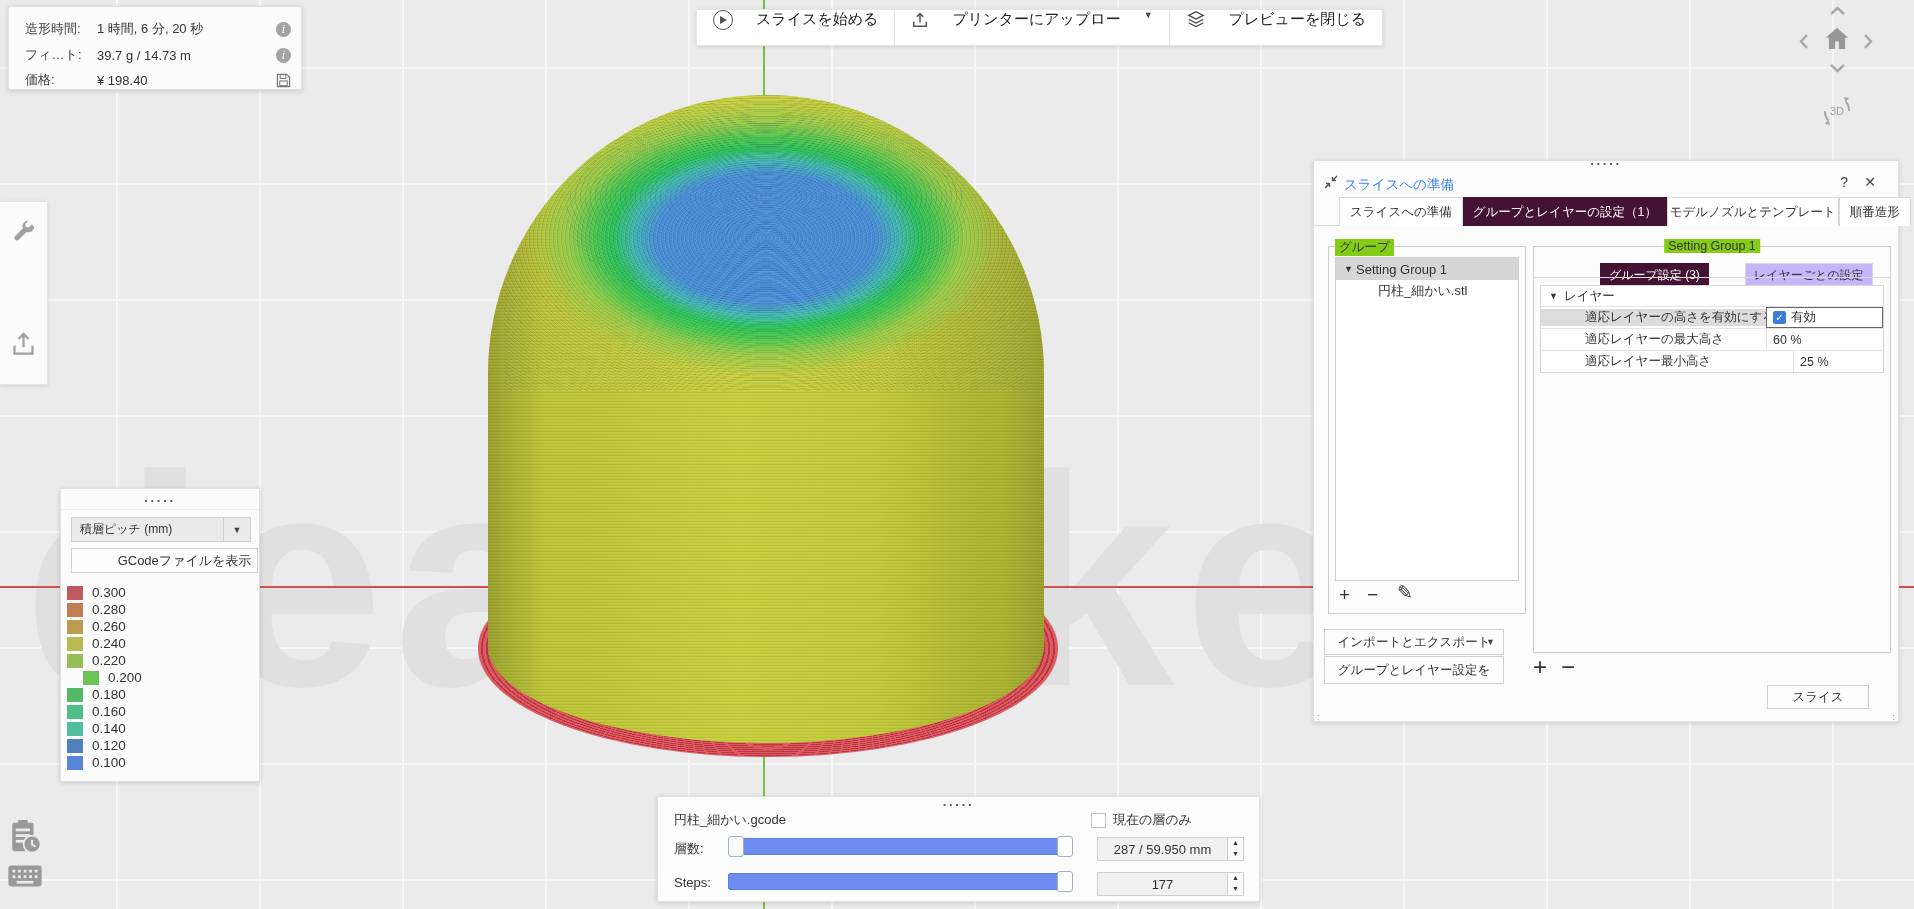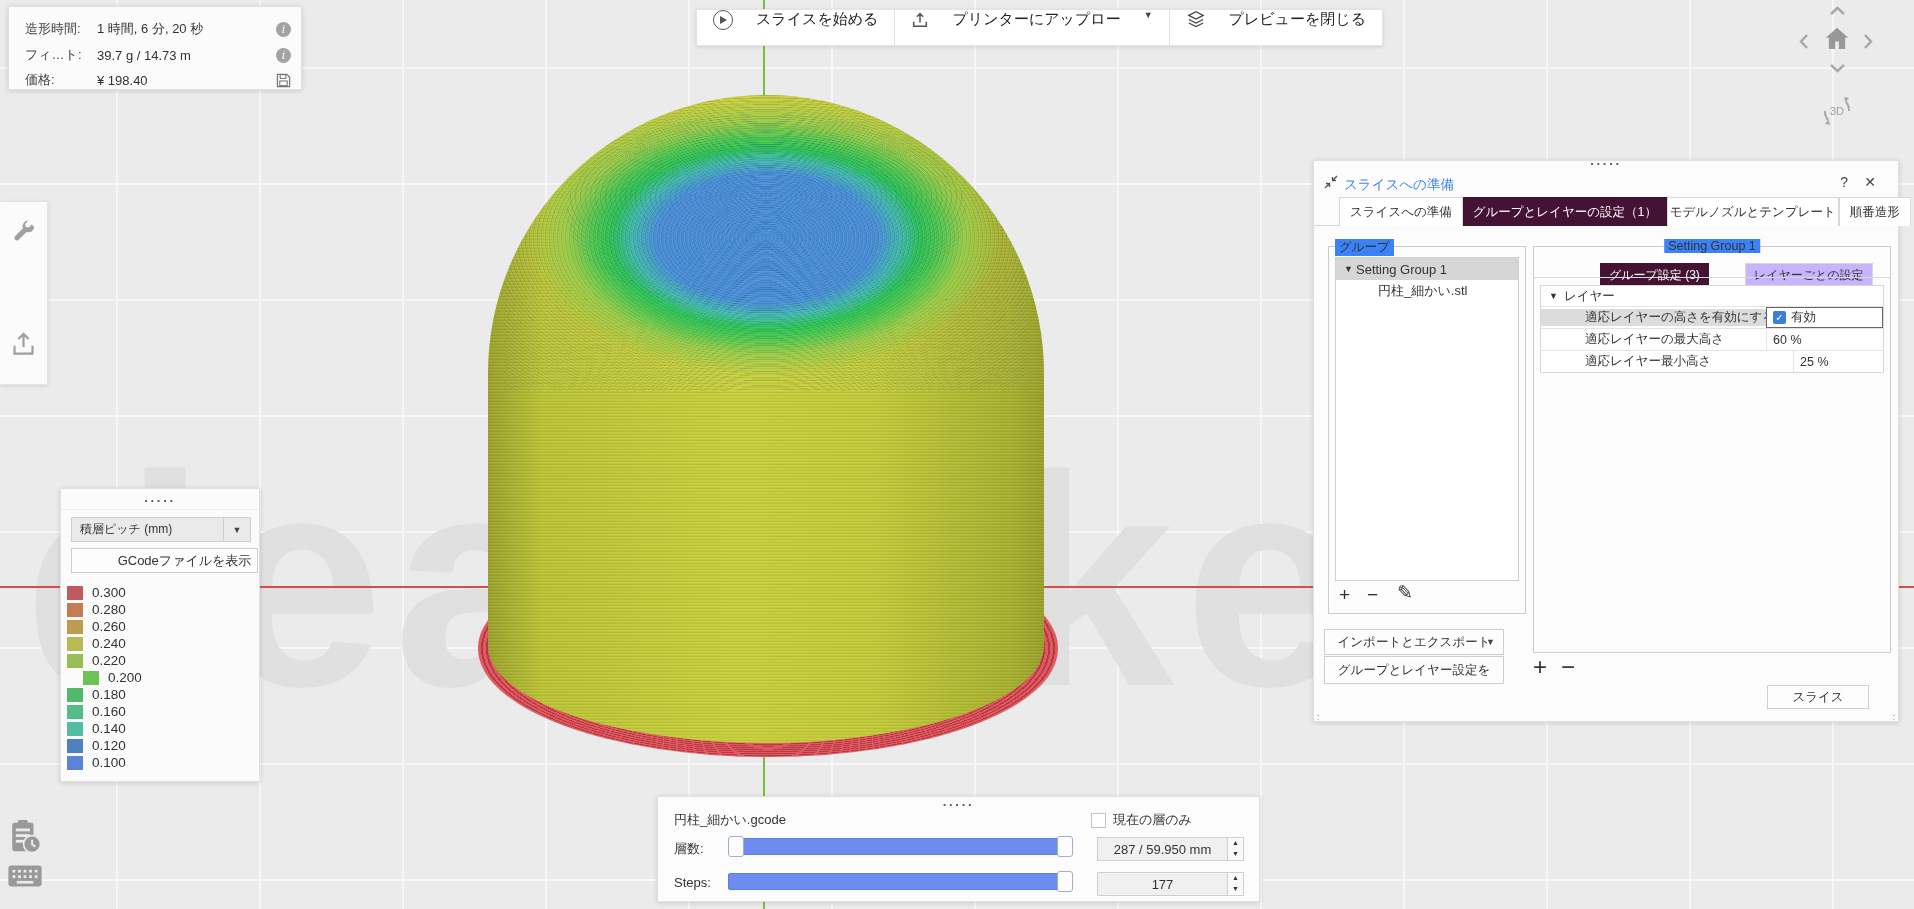--- a/index.html
+++ b/index.html
@@ -72,21 +72,21 @@
   .sw{width:16px;height:14px;}
   
   .slice{left:1313px;top:160px;width:584px;height:560px;background:#fcfcfc;}
   .slice .hdr-title{position:absolute;left:30px;top:15px;font-size:13.5px;color:#3b82f6;}
   .slice .hicon{position:absolute;top:13px;font-size:14px;color:#444;cursor:pointer;}
   .tabbar{position:absolute;left:0;top:36px;width:100%;height:29px;border-bottom:1px solid #d8d8d8;display:flex;padding-left:25px;box-sizing:border-box;}
   .tab{height:28px;display:flex;align-items:center;justify-content:center;padding:0 10px;font-size:12.5px;
     background:#fff;border:1px solid #d8d8d8;border-bottom:none;color:#333;cursor:pointer;white-space:nowrap;}
   .tab.active{background:#441232;color:#fff;border-color:#441232;}
   .groupbox{position:absolute;border:1px solid #cccccc;}
-  .gb-legend{position:absolute;top:-8px;left:6px;background:#3b82f6;padding:0 4px;font-size:12.5px;color:#333;}
+  .gb-legend{position:absolute;top:-8px;left:6px;background:#84cc16;padding:0 4px;font-size:12.5px;color:#333;}
   .gb-legend.center{left:50%;transform:translateX(-50%);}
   .treebox{position:absolute;left:6px;top:10px;right:6px;background:#fff;border:1px solid #cfcfcf;}
   .tree-row{height:22px;display:flex;align-items:center;font-size:13px;cursor:pointer;}
   .tree-row.sel{background:#d6d6d6;}
   .tree-exp{width:12px;margin-left:8px;font-size:9px;color:#333;}
   .tree-file{padding-left:42px;}
   .mini-ic{font-size:19px;color:#333;cursor:pointer;line-height:19px;}
   .stabs{position:absolute;display:flex;}
   .stab{height:22px;display:flex;align-items:center;padding:0 8px;font-size:12px;background:#c4b5fd;
     border:1px solid #d8d8d8;border-bottom:none;color:#333;cursor:pointer;white-space:nowrap;}

